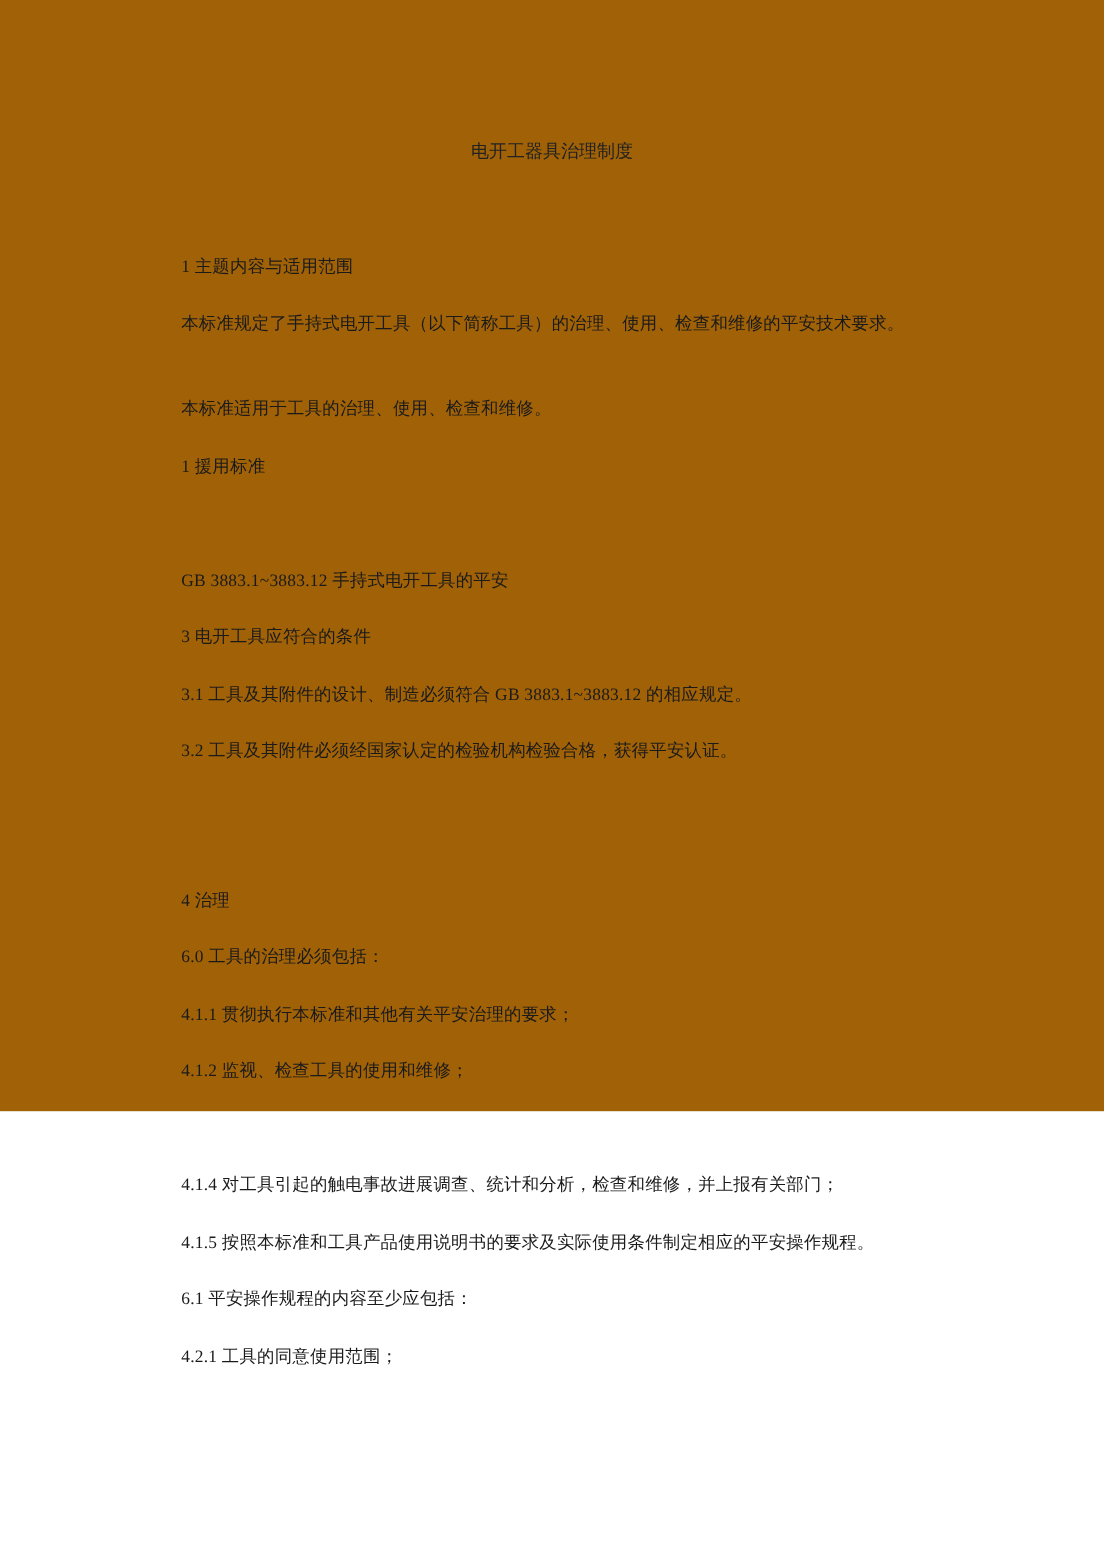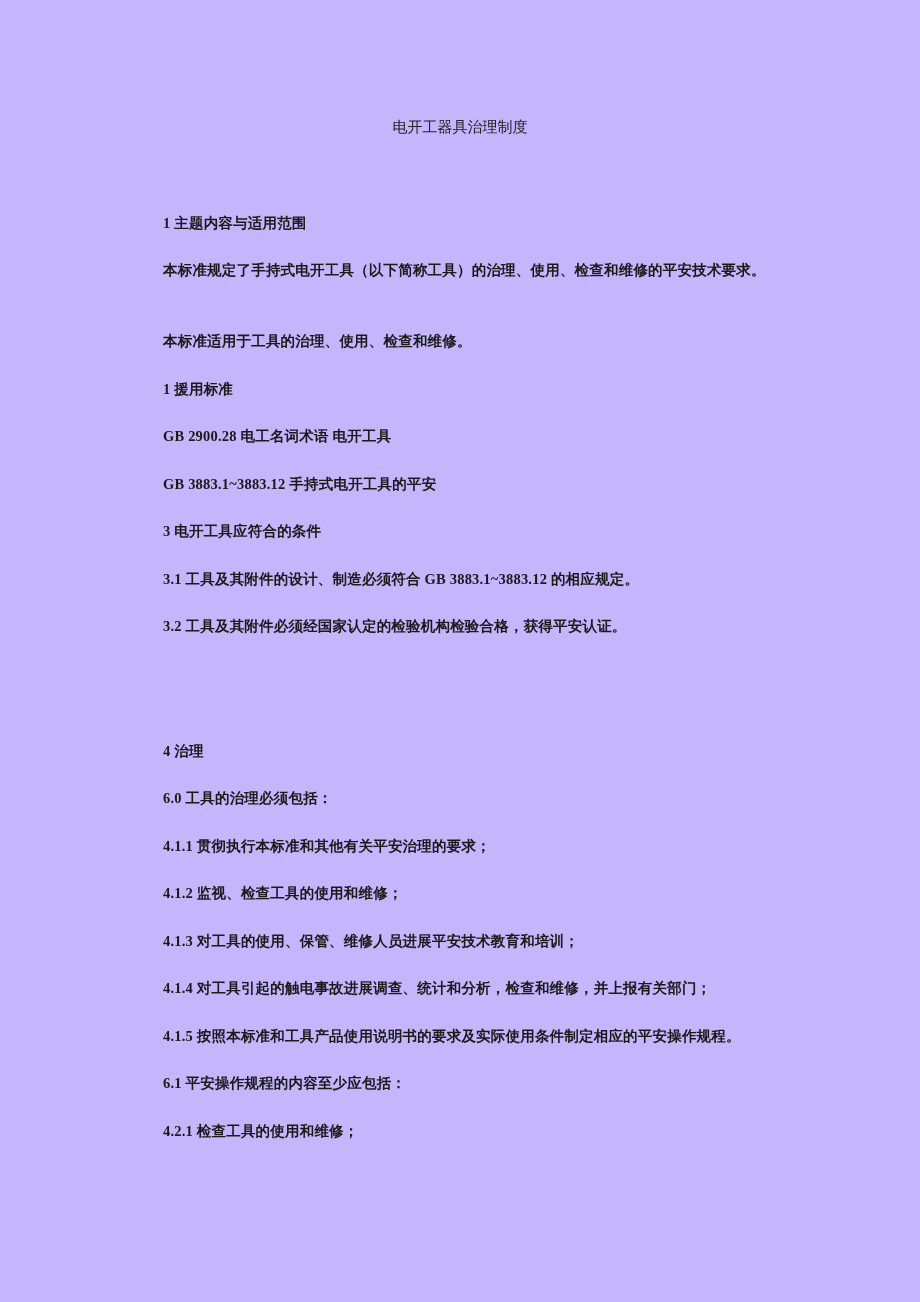--- a/index.html
+++ b/index.html
@@ -13,67 +13,64 @@
       position: relative;
       overflow: hidden;
       font-family: "Liberation Serif", "DejaVu Serif", serif;
       color: #1a1a1a;
     }
     .page {
       position: absolute;
       left: 0;
       top: 0;
       width: 920px;
-      height: 1302px;
-      background: #c4b5fd;
+      height: 926px;
+      background: #a16207;
     }
     .title {
       position: absolute;
       left: 0;
       width: 920px;
       top: 117px;
       text-align: center;
       font-size: 15px;
       line-height: 20px;
       color: #222;
     }
     .para {
       position: absolute;
-      left: 147px;
+      left: 135px;
       width: 660px;
       font-size: 14.5px;
       line-height: 24px;
       color: #1a1a1a;
       text-indent: 16px;
       letter-spacing: 0.2px;
       white-space: normal;
       word-break: break-all;
-      font-weight: bold;
     }
   </style>
 </head>
 <body>
 
 <div class="page">
   <div class="title">电开工器具治理制度</div>
 
   <div class="para" style="top:211px">1  主题内容与适用范围</div>
   <div class="para" style="top:258px">本标准规定了手持式电开工具（以下简称工具）的治理、使用、检查和维修的平安技术要求。</div>
   <div class="para" style="top:329px">本标准适用于工具的治理、使用、检查和维修。</div>
 
   <div class="para" style="top:377px">1  援用标准</div>
-  <div class="para" style="top:424px">GB 2900.28  电工名词术语  电开工具</div>
   <div class="para" style="top:472px">GB 3883.1~3883.12  手持式电开工具的平安</div>
 
   <div class="para" style="top:519px">3  电开工具应符合的条件</div>
   <div class="para" style="top:567px">3.1  工具及其附件的设计、制造必须符合 GB 3883.1~3883.12 的相应规定。</div>
   <div class="para" style="top:614px">3.2  工具及其附件必须经国家认定的检验机构检验合格，获得平安认证。</div>
 
   <div class="para" style="top:739px">4  治理</div>
   <div class="para" style="top:786px">6.0  工具的治理必须包括：</div>
   <div class="para" style="top:834px">4.1.1 贯彻执行本标准和其他有关平安治理的要求；</div>
   <div class="para" style="top:881px">4.1.2 监视、检查工具的使用和维修；</div>
-  <div class="para" style="top:929px">4.1.3 对工具的使用、保管、维修人员进展平安技术教育和培训；</div>
   <div class="para" style="top:976px">4.1.4 对工具引起的触电事故进展调查、统计和分析，检查和维修，并上报有关部门；</div>
   <div class="para" style="top:1024px">4.1.5 按照本标准和工具产品使用说明书的要求及实际使用条件制定相应的平安操作规程。</div>
   <div class="para" style="top:1071px">6.1  平安操作规程的内容至少应包括：</div>
-  <div class="para" style="top:1119px">4.2.1 检查工具的使用和维修；</div>
+  <div class="para" style="top:1119px">4.2.1 工具的同意使用范围；</div>
 </div>
 
 </body></html>

